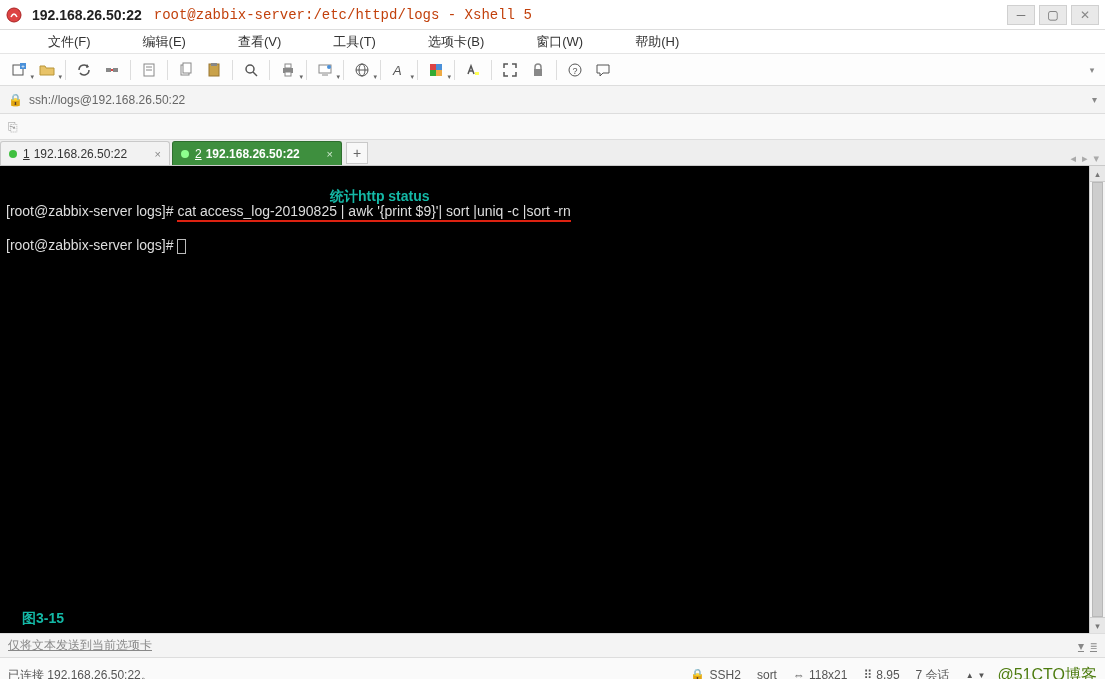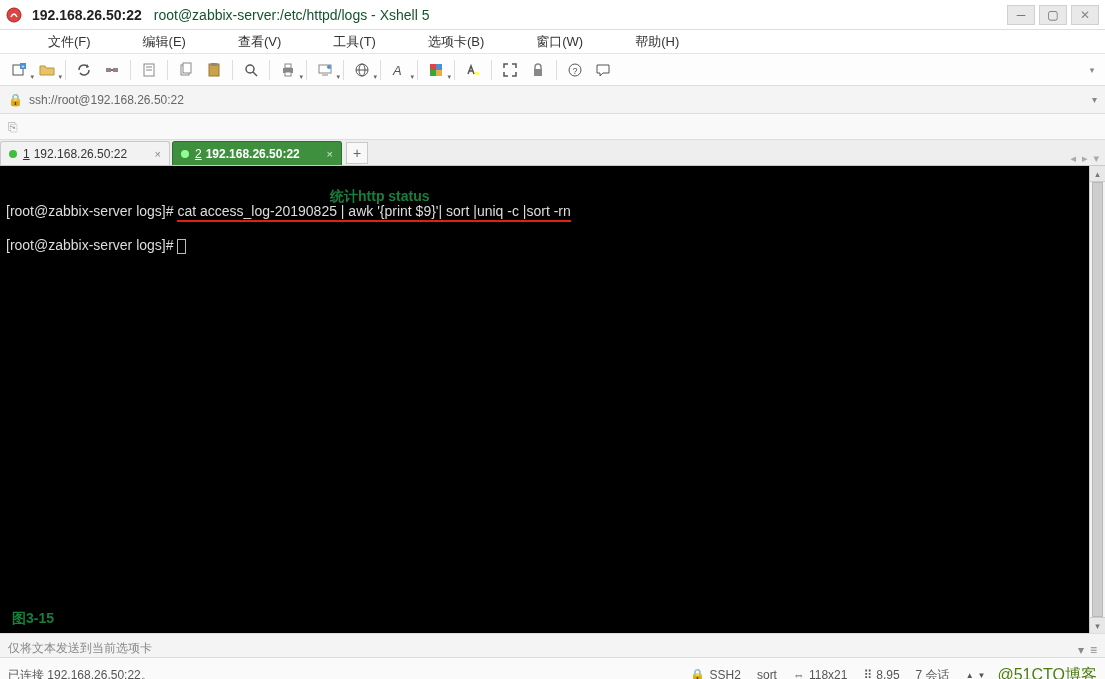--- a/index.html
+++ b/index.html
@@ -2,21 +2,21 @@
 <html><head>
 <meta charset="utf-8">
 <style>
 * { margin:0; padding:0; box-sizing:border-box; font-family:"Microsoft YaHei","Segoe UI",Tahoma,sans-serif; }
 html,body { width:1105px; height:679px; background:#fff; overflow:hidden; }
 
 
 .titlebar { height:30px; background:#fff; display:flex; align-items:center; padding:0 6px; border-bottom:1px solid #ddd; }
 .titlebar .app-icon { width:16px; height:16px; margin-right:10px; }
 .titlebar .t1 { font-weight:bold; font-size:14px; color:#222; margin-right:12px; }
-.titlebar .t2 { font-size:14px; color:#14532d; flex:1; }
+.titlebar .t2 { font-size:14px; color:#c2410c; flex:1;font-family:Liberation Mono, monospace; }
 .winbtns { display:flex; gap:4px; }
 .winbtn { width:28px; height:20px; background:#e9e9e9; color:#666; display:flex; align-items:center; justify-content:center; font-size:12px; border:1px solid #d0d0d0; }
 .winbtn.close { color:#888; }
 
 
 .menubar { height:24px; display:flex; align-items:center; padding:0 10px; gap:14px; font-size:13px; color:#333; border-bottom:1px solid #e5e5e5; }
 .menubar span { cursor:default;margin-left:38px; }
 
 
 .toolbar { height:32px; background:#fdfdfd; border-bottom:1px solid #ddd; display:flex; align-items:center; padding:0 6px; gap:2px; position:relative; }
@@ -45,30 +45,30 @@
 .tab .x { margin-left:auto; color:#888; font-size:11px; padding-left:8px; }
 .tab.active .x { color:#cfe8cf; }
 .newtab { width:22px; height:22px; border:1px solid #c9c9c9; background:#f8f8f8; display:flex; align-items:center; justify-content:center; font-size:14px; color:#666; margin-left:2px; margin-bottom:1px; }
 .tabstrip-end { margin-left:auto; display:flex; align-items:center; padding-right:6px; gap:6px; color:#aaa; font-size:11px; }
 
 
 .termwrap { position:relative; height:calc(679px - 30px - 24px - 32px - 28px - 26px - 26px - 24px - 22px); background:#000; display:flex; }
 .terminal { flex:1; background:#000; color:#ddd; font-family:"Consolas","Courier New",monospace; font-size:14px; line-height:17px; padding:20px 6px; white-space:pre; position:relative; overflow:hidden; }
 .terminal .line { height:17px; }
 .underline-red { border-bottom:2px solid #d21; display:inline-block; }
-.annot { position:absolute; color:#15803d; font-weight:bold; font-family:"Microsoft YaHei",sans-serif; font-size:14px; }
+.annot { position:absolute; color:#14b8a6; font-weight:bold; font-family:"Microsoft YaHei",sans-serif; font-size:14px; }
 .cursor { display:inline-block; width:9px; height:15px; border:1px solid #bbb; vertical-align:middle; }
 .scrollbar { width:16px; background:#f0f0f0; border-left:1px solid #ccc; display:flex; flex-direction:column; }
 .scrollbar .sbtn { height:16px; background:#e8e8e8; color:#777; font-size:9px; display:flex; align-items:center; justify-content:center; border-bottom:1px solid #ccc; }
 .scrollbar .sbtn.bottom { border-bottom:none; border-top:1px solid #ccc; }
 .scrollbar .track { flex:1; background:#f4f4f4; position:relative; }
 .scrollbar .thumb { position:absolute; left:2px; right:2px; top:0; height:100%; background:#cdcdcd; border:1px solid #b8b8b8; }
 
 
-.inputhint { height:24px; background:#f4f4f4; border-top:1px solid #ddd; display:flex; align-items:flex-end; padding:0 8px; font-size:12px; color:#888; }
+.inputhint { height:24px; background:#f4f4f4; border-top:1px solid #ddd; display:flex; align-items:center; padding:0 8px; font-size:12px; color:#888;text-decoration:underline; }
 .inputhint-end { margin-left:auto; display:flex; gap:6px; color:#888; }
 
 
 .statusbar { height:22px; background:#fafafa; border-top:1px solid #ddd; display:flex; align-items:center; padding:17px 8px; font-size:12px; color:#555; }
 .statusbar .seg { margin-left:16px; display:flex; align-items:center; gap:4px; }
 .statusbar .spacer { flex:1; }
 .watermark { color:#4d7c0f; font-size:16px; margin-left:12px; }
 </style>
 </head>
 <body>
@@ -231,21 +231,21 @@
     </div>
   <div class="toolbar-end">
     <div class="tbtn" style="width:14px;">
         <span style="font-size:9px;color:#888;">▾</span>
       </div>
   </div>
 </div>
 
 <div class="addrbar">
   <span class="lock">🔒</span>
-  <span>ssh://root@192.168.26.50:22</span>
+  <span>ssh://logs@192.168.26.50:22</span>
   <span class="addrbar-end">▾</span>
 </div>
 
 <div class="hintbar">
   <span class="arrow-icon">⎘</span>
 </div>
 
 <div class="tabstrip">
   <div class="tab">
     <span class="dot"></span>
@@ -265,21 +265,21 @@
     <span>▸</span>
     <span>▾</span>
   </div>
 </div>
 
 <div class="termwrap">
   <div class="terminal">
 <div class="line"><span>[root@zabbix-server logs]# </span><span class="underline-red">cat access_log-20190825 | awk '{print $9}'| sort |uniq -c |sort -rn</span></div>
 <div class="line"><span>[root@zabbix-server logs]# </span><span class="cursor"></span></div>
     <div class="annot" style="left:330px; top:22px;">统计http status</div>
-    <div class="annot" style="left:12px; bottom:6px;">图3-15</div>
+    <div class="annot" style="left:22px; bottom:6px;">图3-15</div>
   </div>
   <div class="scrollbar">
     <div class="sbtn">▴</div>
     <div class="track">
         <div class="thumb"></div>
       </div>
     <div class="sbtn bottom">▾</div>
   </div>
 </div>
 

